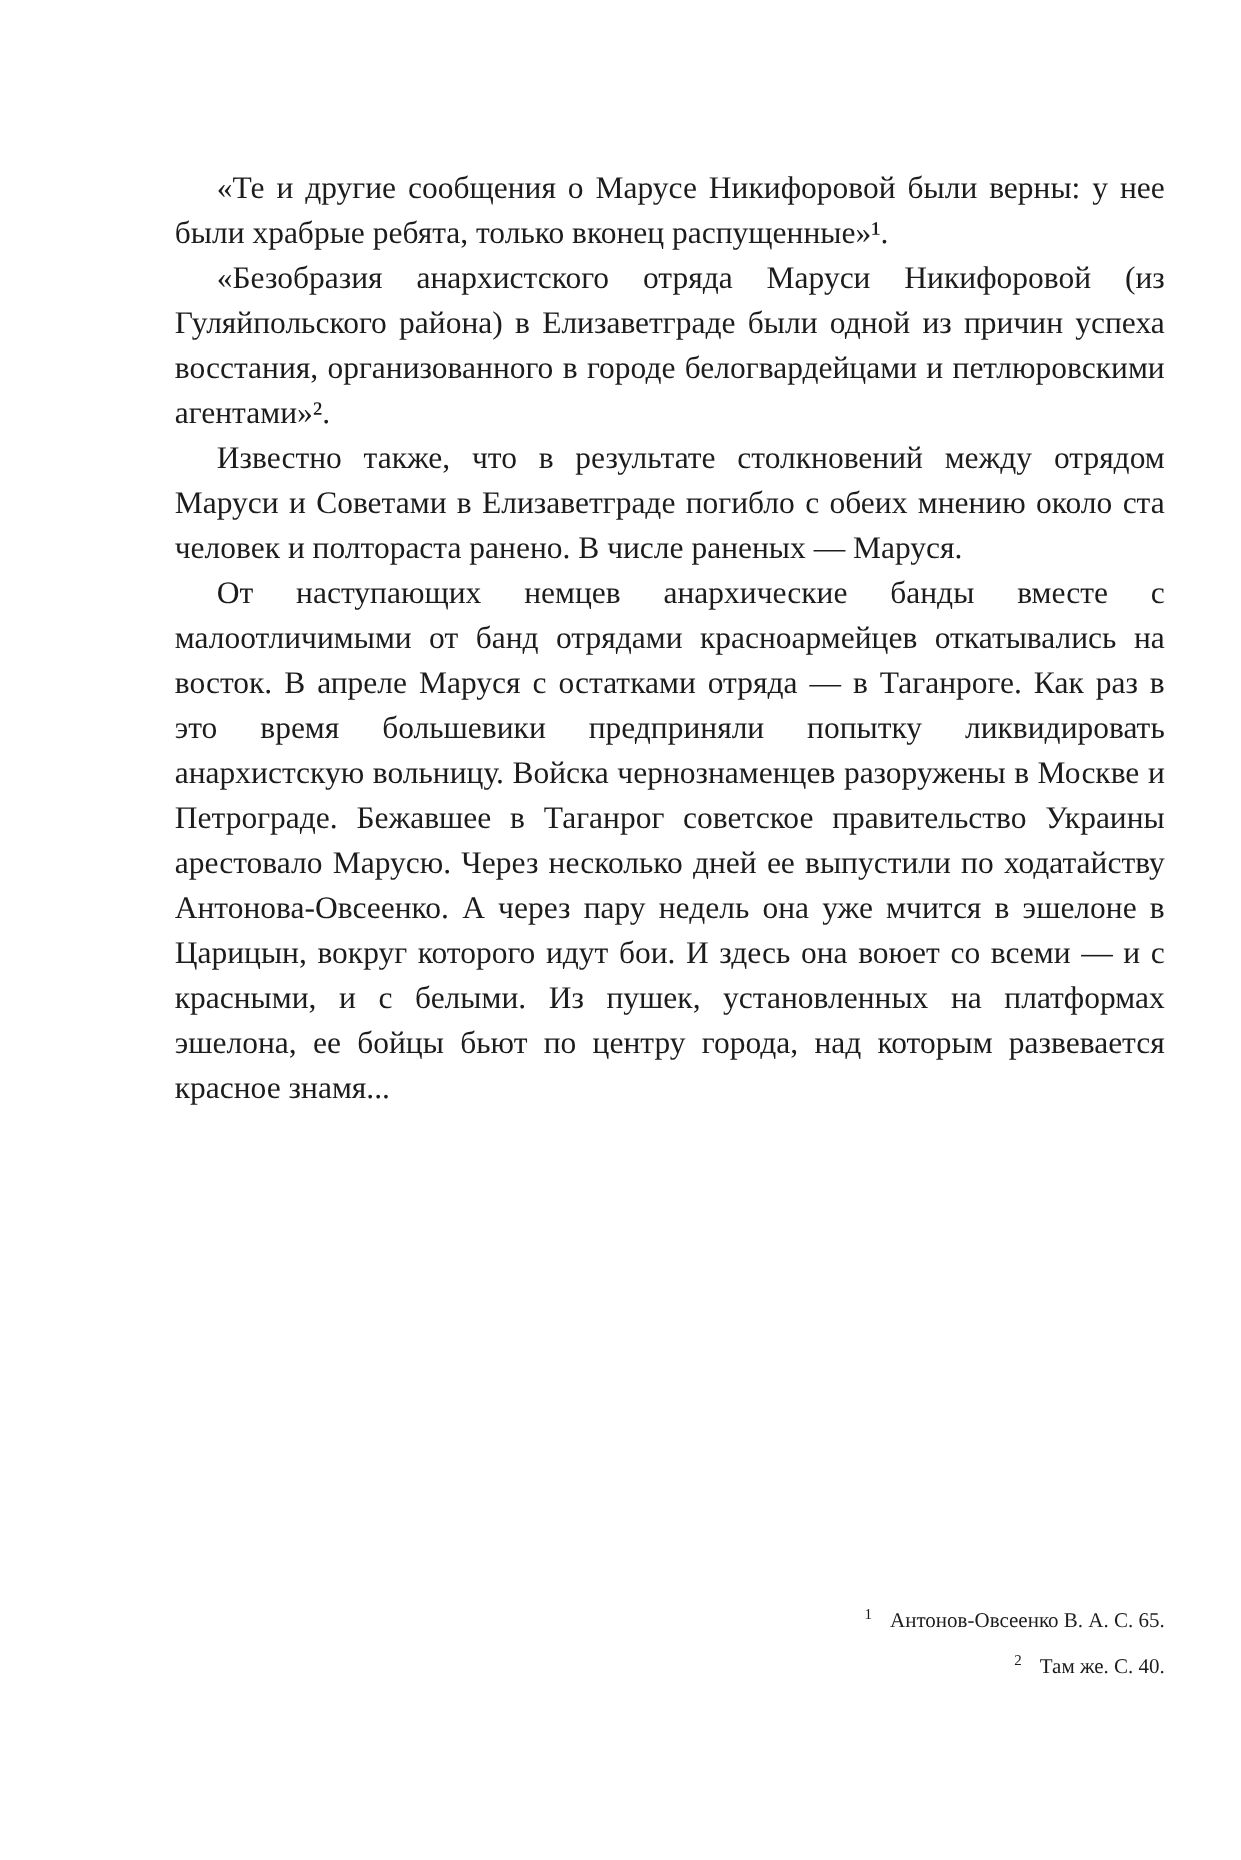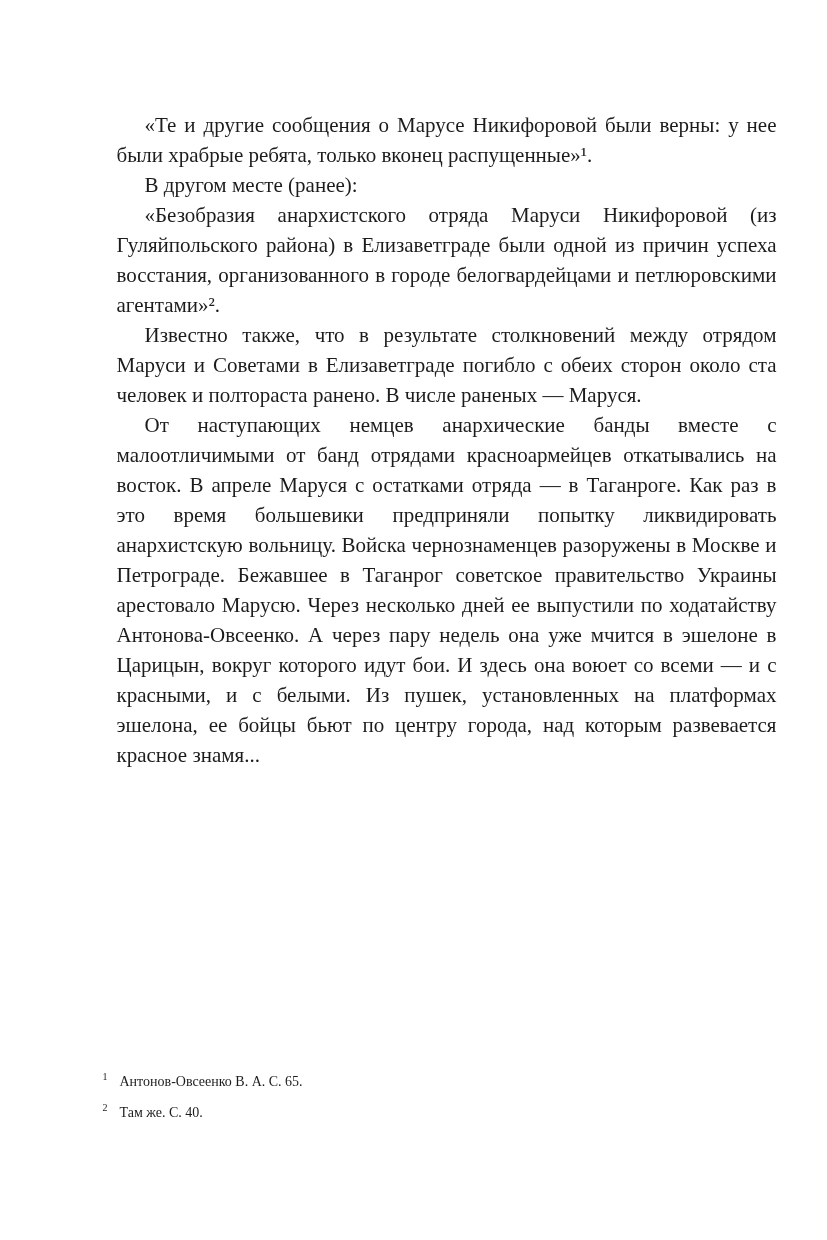--- a/index.html
+++ b/index.html
@@ -26,26 +26,26 @@
     font-size: 21px;
     line-height: 30px;
     text-align: justify;
   }
   .para {
     margin: 0;
     text-indent: 28px;
   }
   .footnotes {
     position: absolute;
-    left: 69px;
+    left: 85px;
     width: 660px;
     bottom: 126px;
     font-size: 14px;
     line-height: 27px;
-    text-align: left;
+    text-align: right;
   }
   .footnote {
     white-space: nowrap;
   }
   .fn-marker {
     display: inline-block;
     font-size: 10px;
     vertical-align: super;
     margin-right: 12px;
     margin-left: 2px;
@@ -62,22 +62,21 @@
     font-size: 17px;
     letter-spacing: 1px;
   }
 </style>
 </head>
 <body>
 
 <div class="page">
   <div class="text-body">
       <p class="para">«Те и другие сообщения о Марусе Никифоровой были верны: у нее были храбрые ребята, только вконец распущенные»¹.</p>
-      <p class="para">В другом месте (ранее):</p>
       <p class="para">«Безобразия анархистского отряда Маруси Никифоровой (из Гуляйпольского района) в Елизаветграде были одной из причин успеха восстания, организованного в городе белогвардейцами и петлюровскими агентами»².</p>
-      <p class="para">Известно также, что в результате столкновений между отрядом Маруси и Советами в Елизаветграде погибло с обеих сторон около ста человек и полтораста ранено. В числе раненых — Маруся.</p>
+      <p class="para">Известно также, что в результате столкновений между отрядом Маруси и Советами в Елизаветграде погибло с обеих мнению около ста человек и полтораста ранено. В числе раненых — Маруся.</p>
       <p class="para">От наступающих немцев анархические банды вместе с малоотличимыми от банд отрядами красноармейцев откатывались на восток. В апреле Маруся с остатками отряда — в Таганроге. Как раз в это время большевики предприняли попытку ликвидировать анархистскую вольницу. Войска чернознаменцев разоружены в Москве и Петрограде. Бежавшее в Таганрог советское правительство Украины арестовало Марусю. Через несколько дней ее выпустили по ходатайству Антонова-Овсеенко. А через пару недель она уже мчится в эшелоне в Царицын, вокруг которого идут бои. И здесь она воюет со всеми — и с красными, и с белыми. Из пушек, установленных на платформах эшелона, ее бойцы бьют по центру города, над которым развевается красное знамя...</p>
     </div>
   <div class="footnotes">
       <div class="footnote"><span class="fn-marker">1</span><span class="fn-text">Антонов-Овсеенко В. А. С. 65.</span></div>
       <div class="footnote"><span class="fn-marker">2</span><span class="fn-text">Там же. С. 40.</span></div>
     </div>
 </div>
 
 </body></html>

